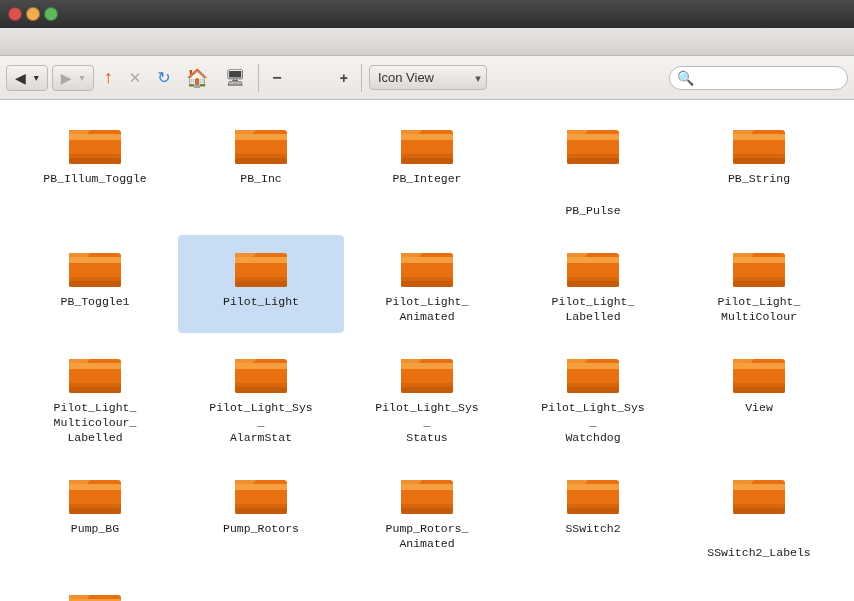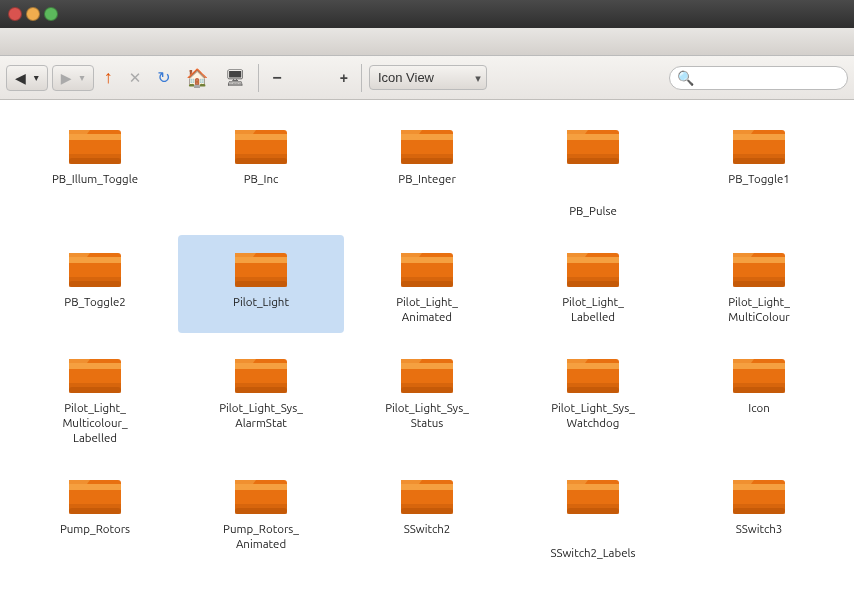--- a/index.html
+++ b/index.html
@@ -127,20 +127,21 @@
       gap: 8px 0;
     }
     .folder-item {
       display: flex;
       flex-direction: column;
       align-items: center;
       padding: 8px 4px;
       border-radius: 4px;
       cursor: pointer;
       width: 100%;
+      font-family: Liberation Mono, monospace;
     }
     .folder-item.selected { background: rgba(74, 144, 217, 0.3); }
     
     .folder-svg { width: 56px; height: 48px; }
     .folder-label {
       font-size: 11.5px;
       color: #1a1a1a;
       text-align: center;
       margin-top: 4px;
       max-width: 110px;
@@ -255,31 +256,31 @@
           <div class="folder-label" style="white-space: pre-line; margin-top: 36px;">PB_Pulse</div>
         </div>
         <div class="folder-item">
           <svg class="folder-svg" viewBox="0 0 56 48">
             <rect x="2" y="10" width="52" height="34" rx="3" ry="3" fill="#e87010"></rect>
             <path d="M2,10 L2,14 L20,14 L23,10 Z" fill="#f09030"></path>
             <rect x="2" y="14" width="52" height="6" rx="0" fill="#f5a040"></rect>
             <rect x="2" y="34" width="52" height="10" rx="0" fill="#c55a08" opacity="0.5"></rect>
             <rect x="2" y="38" width="52" height="6" rx="3" fill="#c55a08"></rect>
           </svg>
+          <div class="folder-label" style="white-space: pre-line;">PB_String</div>
+        </div>
+        <div class="folder-item">
+          <svg class="folder-svg" viewBox="0 0 56 48">
+            <rect x="2" y="10" width="52" height="34" rx="3" ry="3" fill="#e87010"></rect>
+            <path d="M2,10 L2,14 L20,14 L23,10 Z" fill="#f09030"></path>
+            <rect x="2" y="14" width="52" height="6" rx="0" fill="#f5a040"></rect>
+            <rect x="2" y="34" width="52" height="10" rx="0" fill="#c55a08" opacity="0.5"></rect>
+            <rect x="2" y="38" width="52" height="6" rx="3" fill="#c55a08"></rect>
+          </svg>
           <div class="folder-label" style="white-space: pre-line;">PB_Toggle1</div>
-        </div>
-        <div class="folder-item">
-          <svg class="folder-svg" viewBox="0 0 56 48">
-            <rect x="2" y="10" width="52" height="34" rx="3" ry="3" fill="#e87010"></rect>
-            <path d="M2,10 L2,14 L20,14 L23,10 Z" fill="#f09030"></path>
-            <rect x="2" y="14" width="52" height="6" rx="0" fill="#f5a040"></rect>
-            <rect x="2" y="34" width="52" height="10" rx="0" fill="#c55a08" opacity="0.5"></rect>
-            <rect x="2" y="38" width="52" height="6" rx="3" fill="#c55a08"></rect>
-          </svg>
-          <div class="folder-label" style="white-space: pre-line;">PB_Toggle2</div>
         </div>
         <div class="folder-item selected">
           <svg class="folder-svg" viewBox="0 0 56 48">
             <rect x="2" y="10" width="52" height="34" rx="3" ry="3" fill="#e87010"></rect>
             <path d="M2,10 L2,14 L20,14 L23,10 Z" fill="#f09030"></path>
             <rect x="2" y="14" width="52" height="6" rx="0" fill="#f5a040"></rect>
             <rect x="2" y="34" width="52" height="10" rx="0" fill="#c55a08" opacity="0.5"></rect>
             <rect x="2" y="38" width="52" height="6" rx="3" fill="#c55a08"></rect>
           </svg>
           <div class="folder-label" style="white-space: pre-line;">Pilot_Light</div>
@@ -363,21 +364,31 @@
 Watchdog</div>
         </div>
         <div class="folder-item">
           <svg class="folder-svg" viewBox="0 0 56 48">
             <rect x="2" y="10" width="52" height="34" rx="3" ry="3" fill="#e87010"></rect>
             <path d="M2,10 L2,14 L20,14 L23,10 Z" fill="#f09030"></path>
             <rect x="2" y="14" width="52" height="6" rx="0" fill="#f5a040"></rect>
             <rect x="2" y="34" width="52" height="10" rx="0" fill="#c55a08" opacity="0.5"></rect>
             <rect x="2" y="38" width="52" height="6" rx="3" fill="#c55a08"></rect>
           </svg>
-          <div class="folder-label" style="white-space: pre-line;">Icon</div>
+          <div class="folder-label" style="white-space: pre-line;">View</div>
+        </div>
+        <div class="folder-item">
+          <svg class="folder-svg" viewBox="0 0 56 48">
+            <rect x="2" y="10" width="52" height="34" rx="3" ry="3" fill="#e87010"></rect>
+            <path d="M2,10 L2,14 L20,14 L23,10 Z" fill="#f09030"></path>
+            <rect x="2" y="14" width="52" height="6" rx="0" fill="#f5a040"></rect>
+            <rect x="2" y="34" width="52" height="10" rx="0" fill="#c55a08" opacity="0.5"></rect>
+            <rect x="2" y="38" width="52" height="6" rx="3" fill="#c55a08"></rect>
+          </svg>
+          <div class="folder-label" style="white-space: pre-line;">Pump_BG</div>
         </div>
         <div class="folder-item">
           <svg class="folder-svg" viewBox="0 0 56 48">
             <rect x="2" y="10" width="52" height="34" rx="3" ry="3" fill="#e87010"></rect>
             <path d="M2,10 L2,14 L20,14 L23,10 Z" fill="#f09030"></path>
             <rect x="2" y="14" width="52" height="6" rx="0" fill="#f5a040"></rect>
             <rect x="2" y="34" width="52" height="10" rx="0" fill="#c55a08" opacity="0.5"></rect>
             <rect x="2" y="38" width="52" height="6" rx="3" fill="#c55a08"></rect>
           </svg>
           <div class="folder-label" style="white-space: pre-line;">Pump_Rotors</div>

